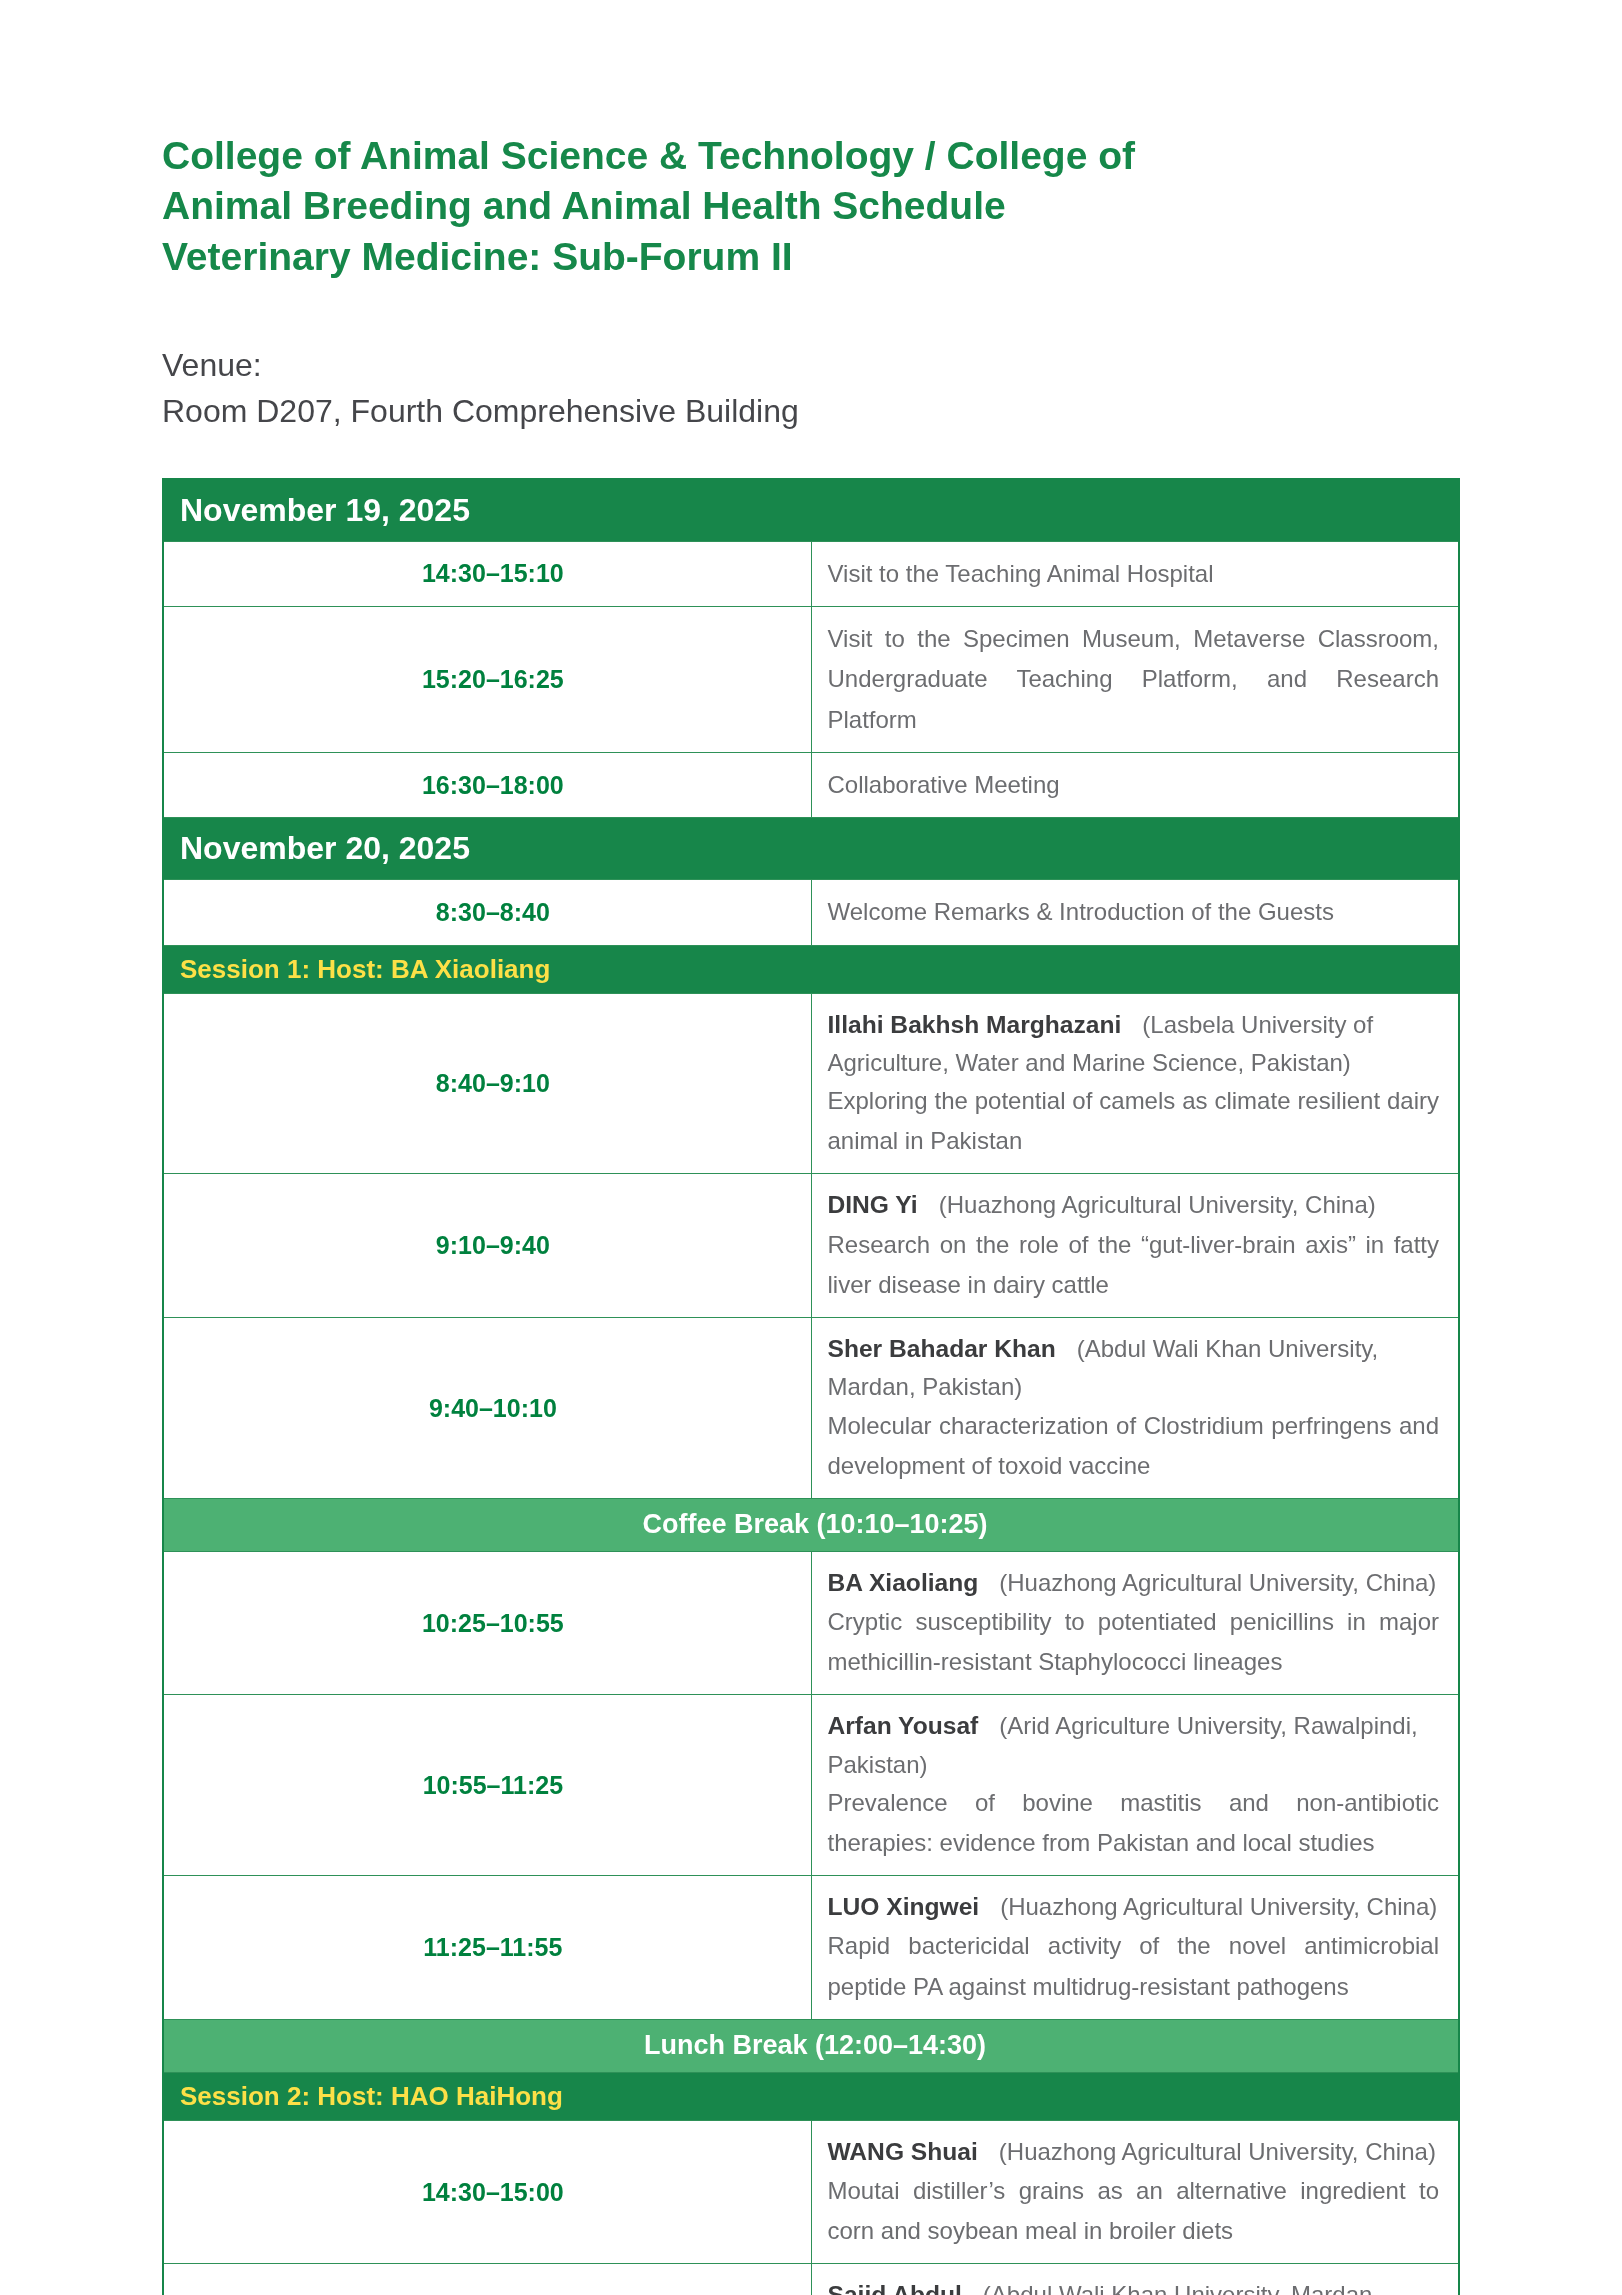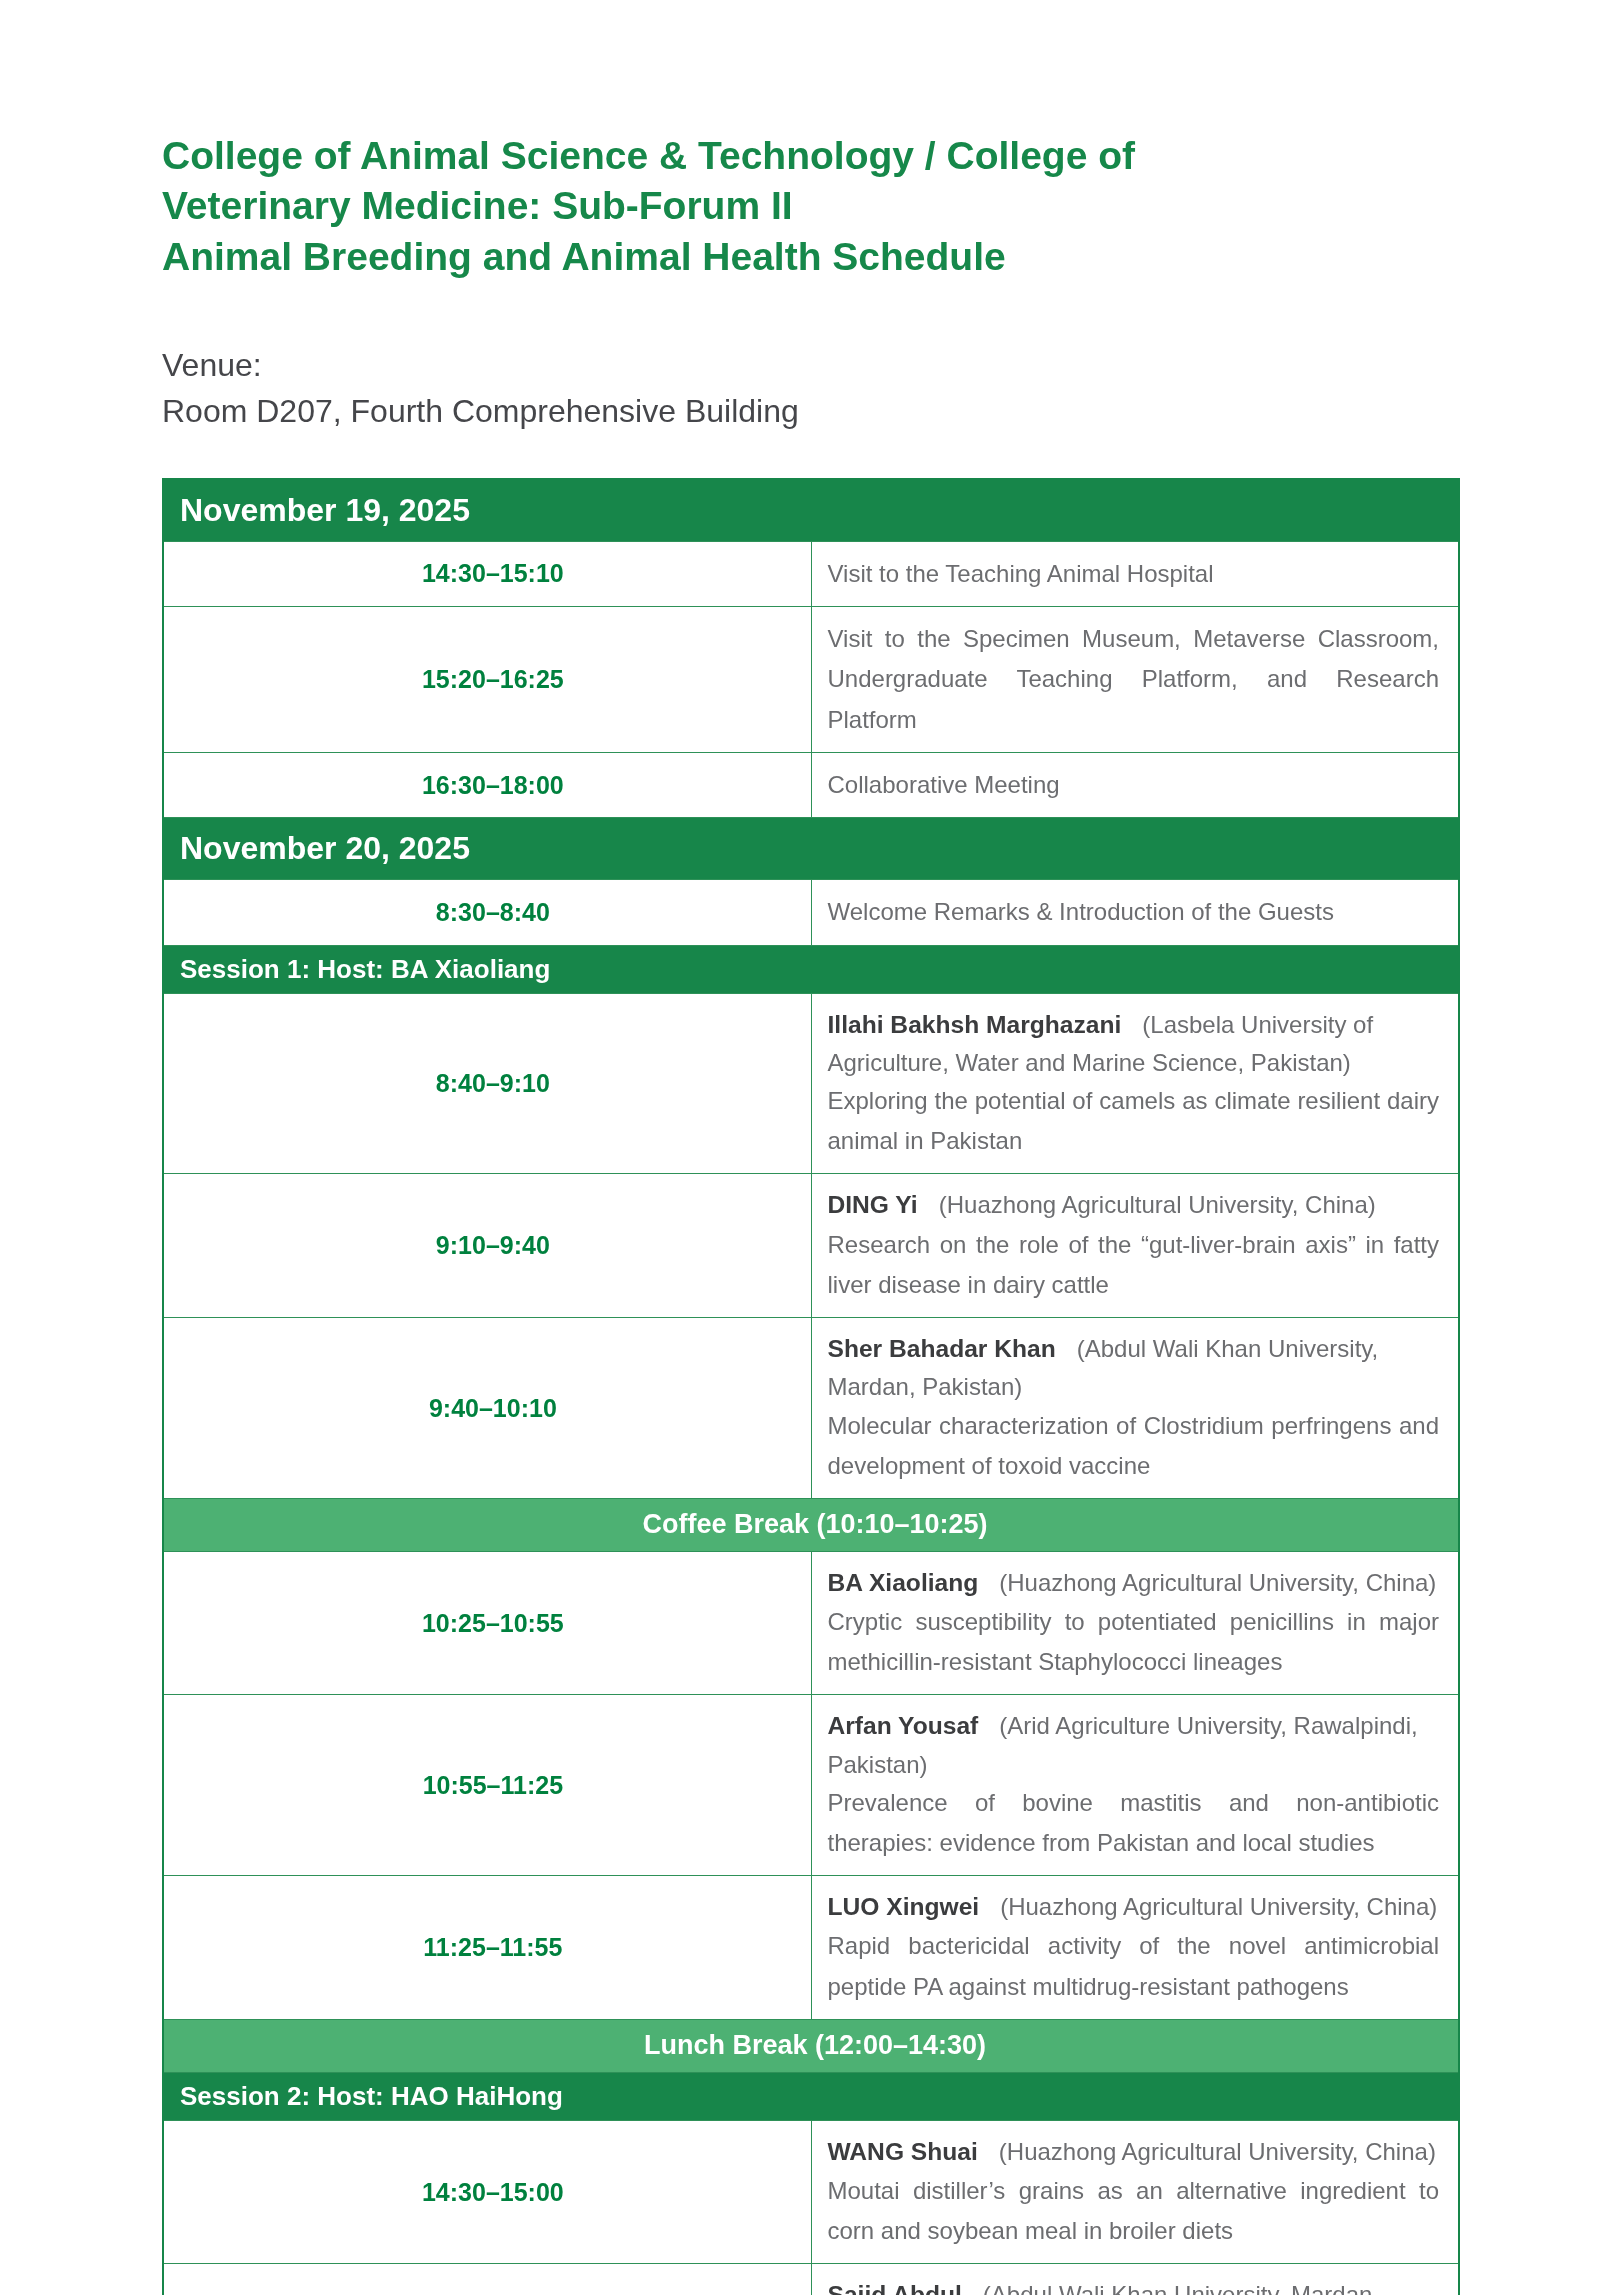--- a/index.html
+++ b/index.html
@@ -32,21 +32,21 @@
     margin-top:43px;width:1298px;
     border-collapse:collapse;table-layout:fixed;
     border:2.4px solid var(--header-green);
   }
   table.schedule td{border:1.6px solid var(--border-green);vertical-align:middle;padding-left:16px;}
   .date-cell{
     background:var(--header-green);color:#fff;font-weight:bold;
     font-size:32px;padding:12px 14.3px;
   }
   .session-cell{
-    background:var(--header-green);color:#ffffff;font-weight:bold;
+    background:var(--header-green);color:#fde047;font-weight:bold;
     font-size:26px;padding:8px 14.3px;
   }
   .break-cell{
     background:var(--break-green);color:#fff;font-weight:bold;
     font-size:27px;text-align:center;padding:10.3px 8px;
   }
   .time-cell{
     width:196px;text-align:center;color:var(--time-green);
     font-weight:bold;font-size:25px;padding:8px 4.8px;
   }
@@ -58,22 +58,22 @@
   .speaker-name{color:var(--name-dark);font-weight:bold;font-size:24.6px;}
   .speaker-affiliation{color:var(--body-gray);font-size:24px;margin-left:21px;}
   .talk-title{text-align:justify;line-height:1.68;}
 </style>
 </head>
 <body>
 
 <div class="page">
   <h1 class="doc-title">
     <span>College of Animal Science &amp; Technology / College of</span>
+    <span>Animal Breeding and Animal Health Schedule</span>
     <span>Veterinary Medicine: Sub-Forum II</span>
-    <span>Animal Breeding and Animal Health Schedule</span>
   </h1>
   <div class="venue">
     <div>Venue:</div>
     <div>Room D207, Fourth Comprehensive Building</div>
   </div>
   <table class="schedule">
     <tbody>
         <tr>
           <td class="date-cell" colspan="2">November 19, 2025</td>
         </tr>

